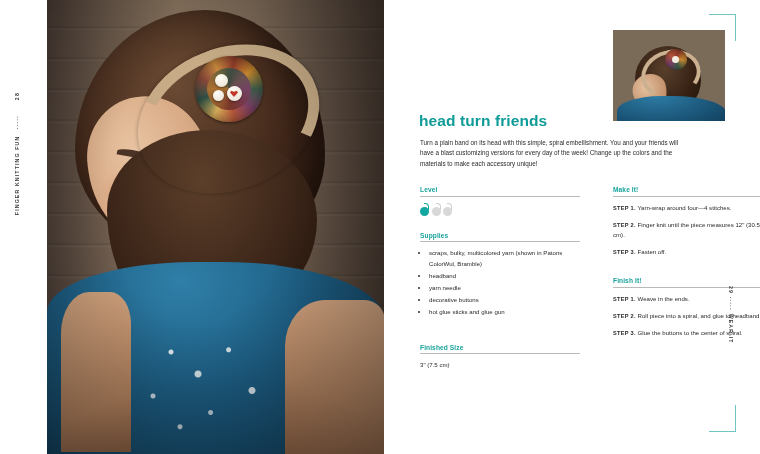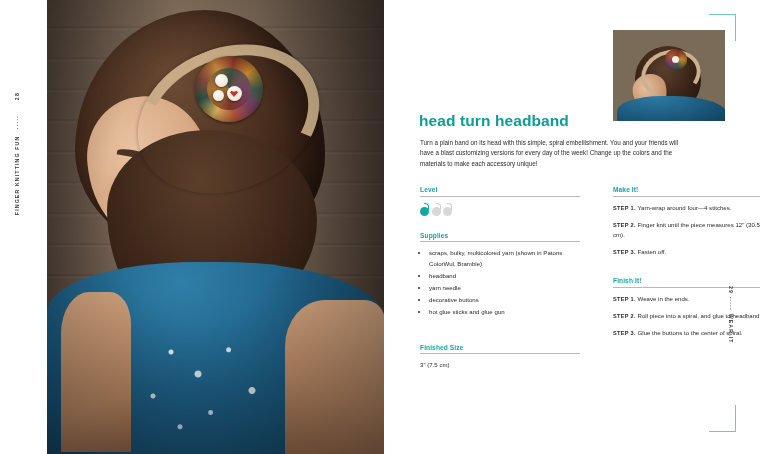--- a/index.html
+++ b/index.html
@@ -436,21 +436,21 @@
 
     <div class="photo-inset">
       <div class="bgwood"></div>
       <div class="head2"></div>
       <div class="cheek2"></div>
       <div class="band2"></div>
       <div class="flower2"></div>
       <div class="shirt2"></div>
     </div>
 
-    <div class="title">head turn headband</div>
+    <div class="title">head turn friends</div>
 
     <div class="intro">Turn a plain band on its head with this simple, spiral embellishment. You and your friends will have a blast customizing versions for every day of the week! Change up the colors and the materials to make each accessory unique!</div>
 
     <div class="col-left">
 
       <div class="block">
         <div class="sect-head">Level</div>
         <div class="level-icons">
           <span class="yarn on">
             <span class="tail"></span>

